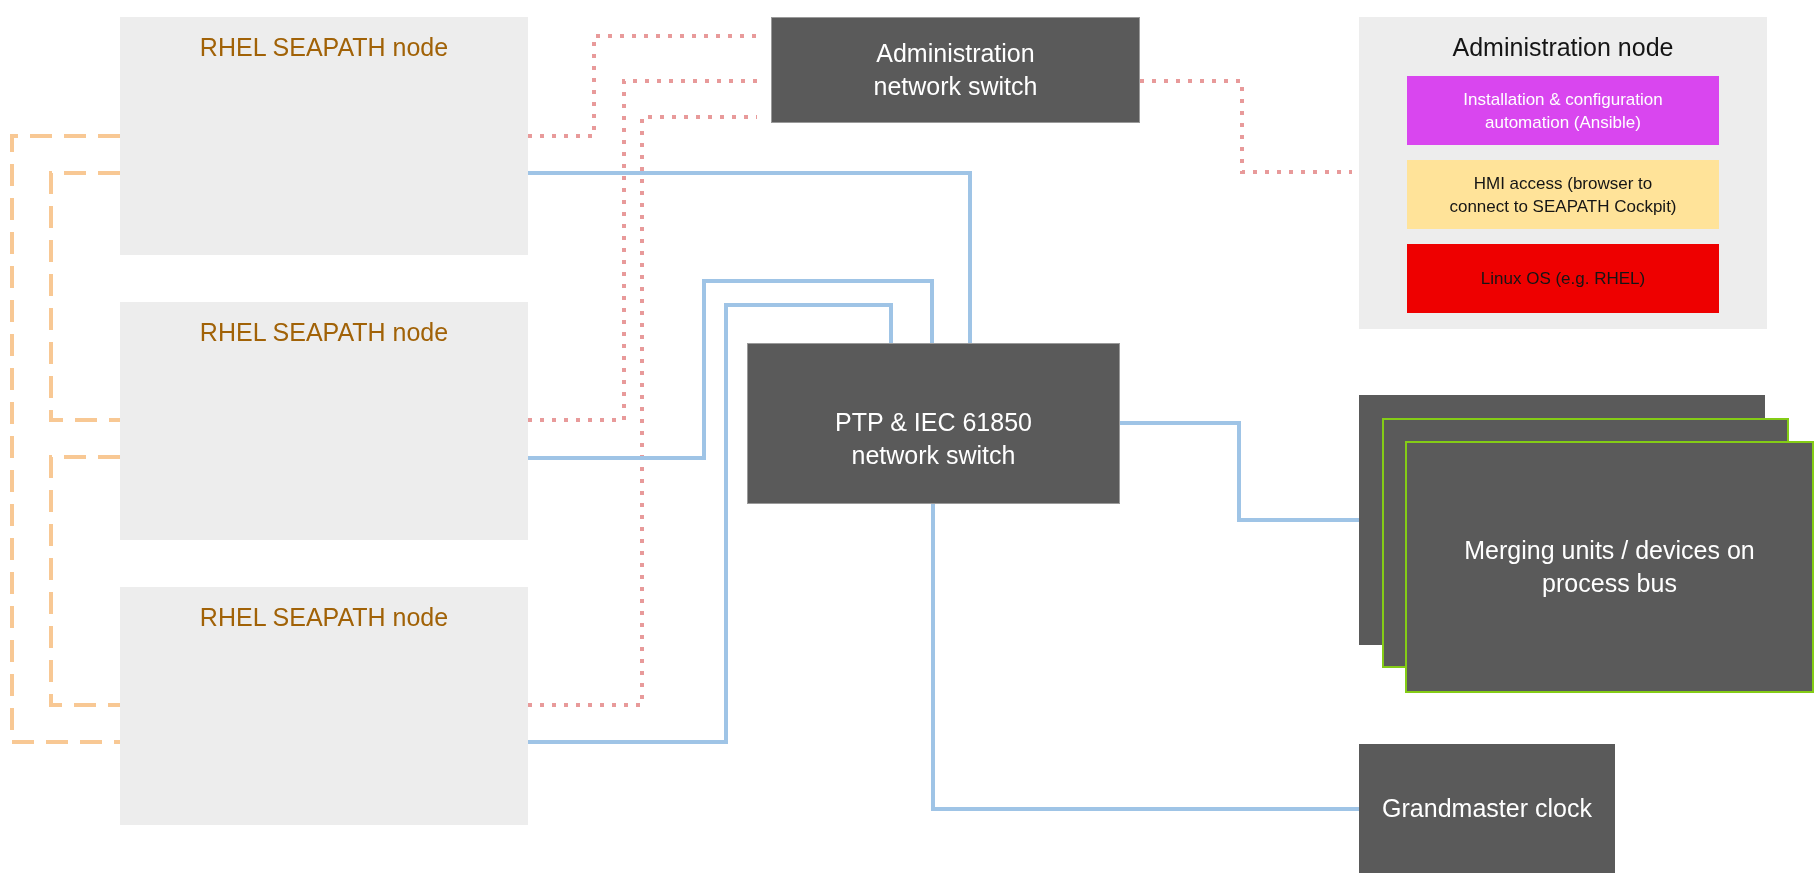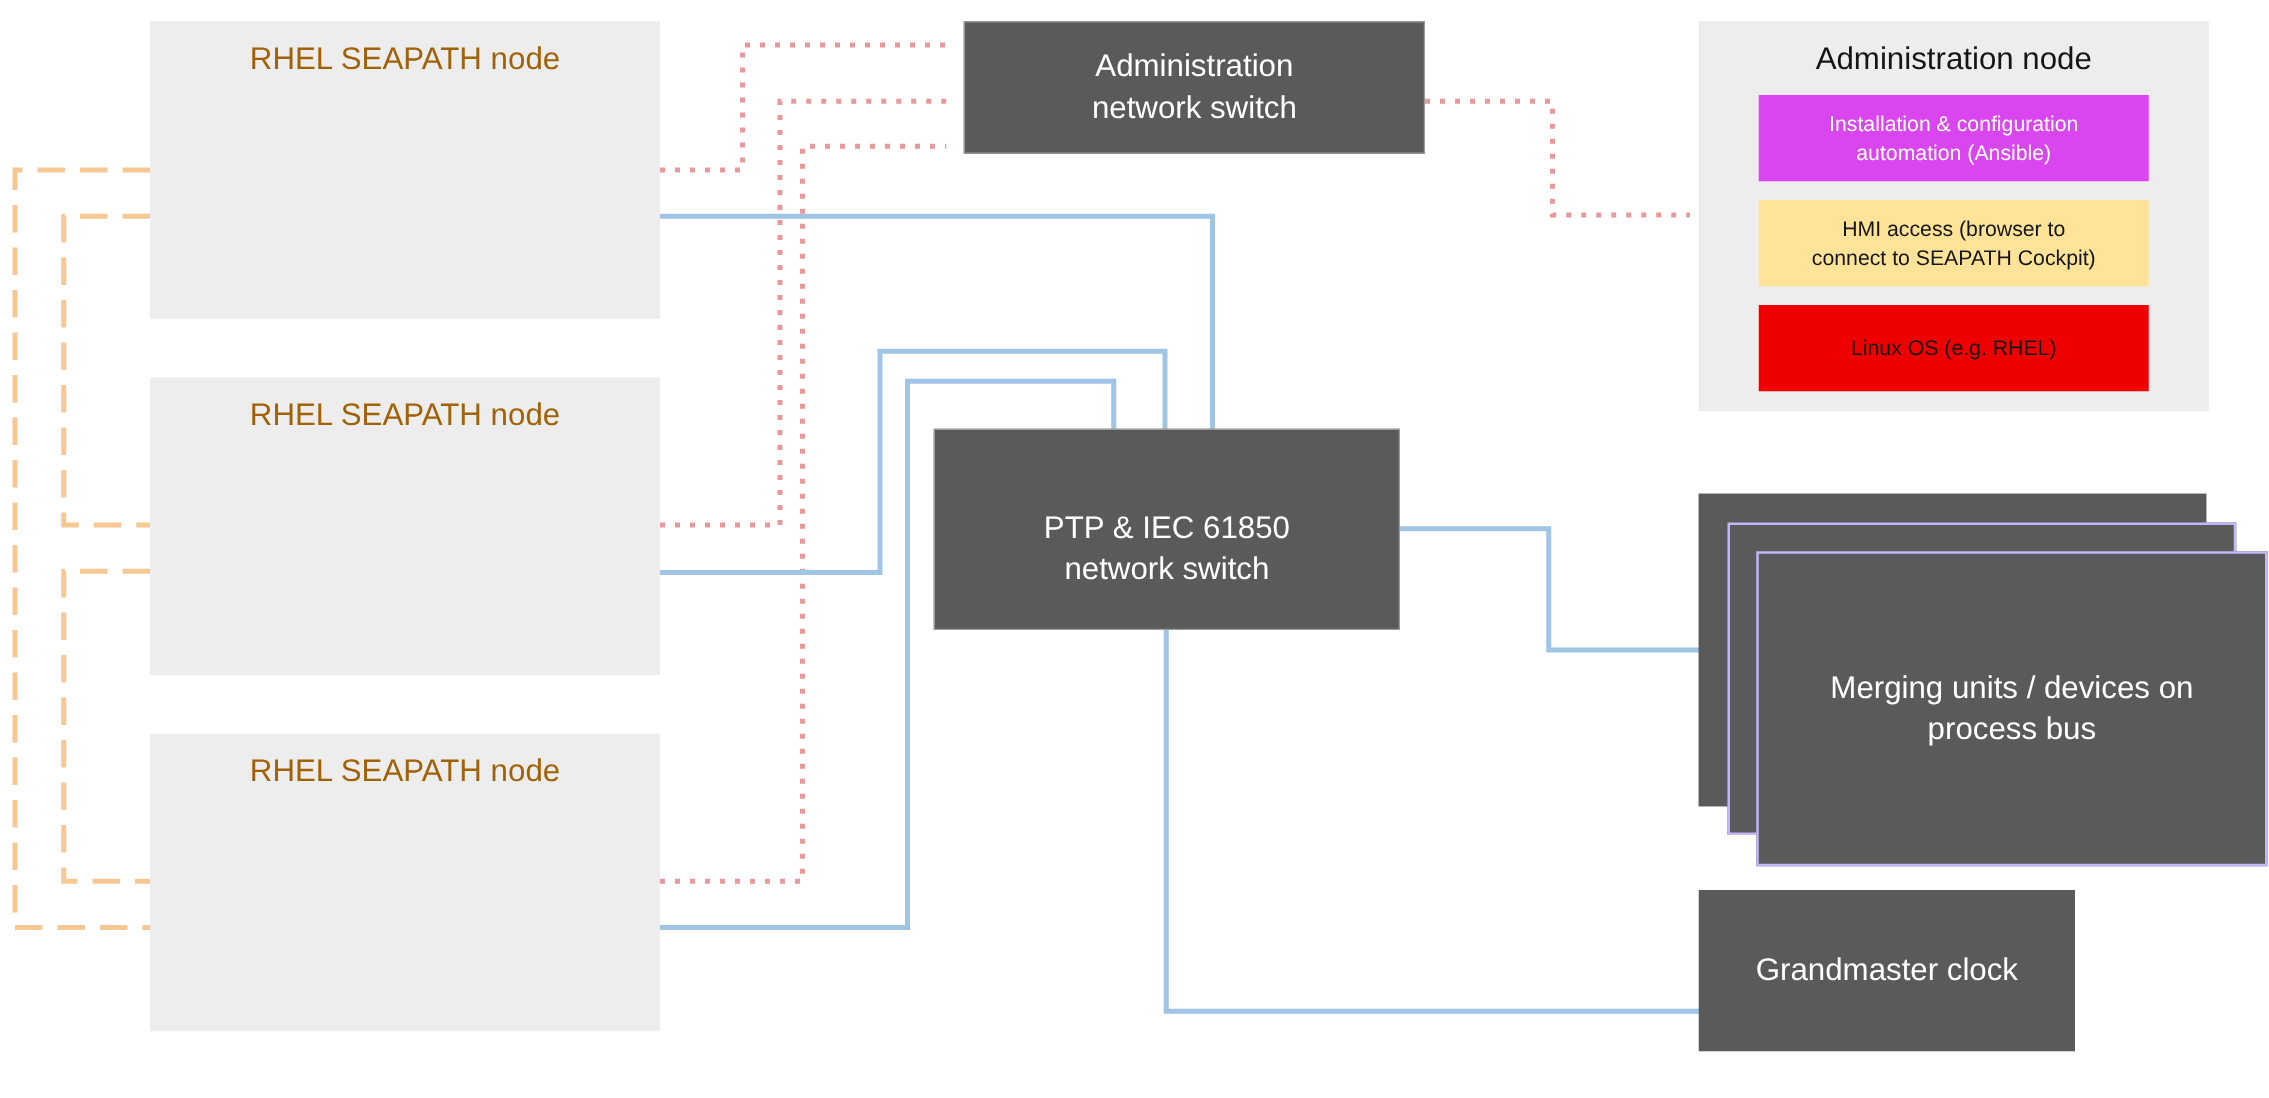--- a/index.html
+++ b/index.html
@@ -5,21 +5,21 @@
     html, body { margin: 0; padding: 0; background: #ffffff; }
     body { width: 1815px; height: 878px; position: relative; overflow: hidden;
            font-family: "Liberation Sans", sans-serif; }
     #wires { position: absolute; left: 0; top: 0; width: 1815px; height: 878px; }
     .box { position: absolute; box-sizing: border-box; }
     .node { background: #ededed; }
     .node .title { position: absolute; left: 0; right: 0; top: 16px; text-align: center;
                    font-size: 25px; color: #a16207; }
     .dark { background: #5a5a5a; color: #ffffff; display: flex; align-items: center;
             justify-content: center; text-align: center; font-size: 25px; line-height: 33px; }
-    .stack { border: 2px solid #c4b5fd; }
+    .stack { border: 2px solid #84cc16; }
     .admin-title { position: absolute; left: 0; right: 0; top: 16px; text-align: center;
                    font-size: 25px; color: #151515; }
     .comp { position: absolute; left: 48px; width: 312px; height: 69px; display: flex;
             align-items: center; justify-content: center; text-align: center;
             font-size: 17px; line-height: 23px; box-sizing: border-box; }
   </style>
 </head>
 <body>
 
 <svg id="wires" xmlns="http://www.w3.org/2000/svg">
@@ -77,15 +77,15 @@
   </div>
 </div>
 
 <div class="box dark stack" style="left:1359px; top:395px; width:406px; height:250px; border-color:#5a5a5a;"></div>
 <div class="box dark stack" style="left:1382px; top:418px; width:407px; height:250px;"></div>
 <div class="box dark stack" style="left:1405px; top:441px; width:409px; height:252px;">
   <span style="white-space:pre-line;">Merging units / devices on
 process bus</span>
 </div>
 
-<div class="box dark" style="left:1359px; top:712px; width:301px; height:129px;">
+<div class="box dark" style="left:1359px; top:744px; width:256px; height:129px;">
   <span>Grandmaster clock</span>
 </div>
 
 </body></html>

